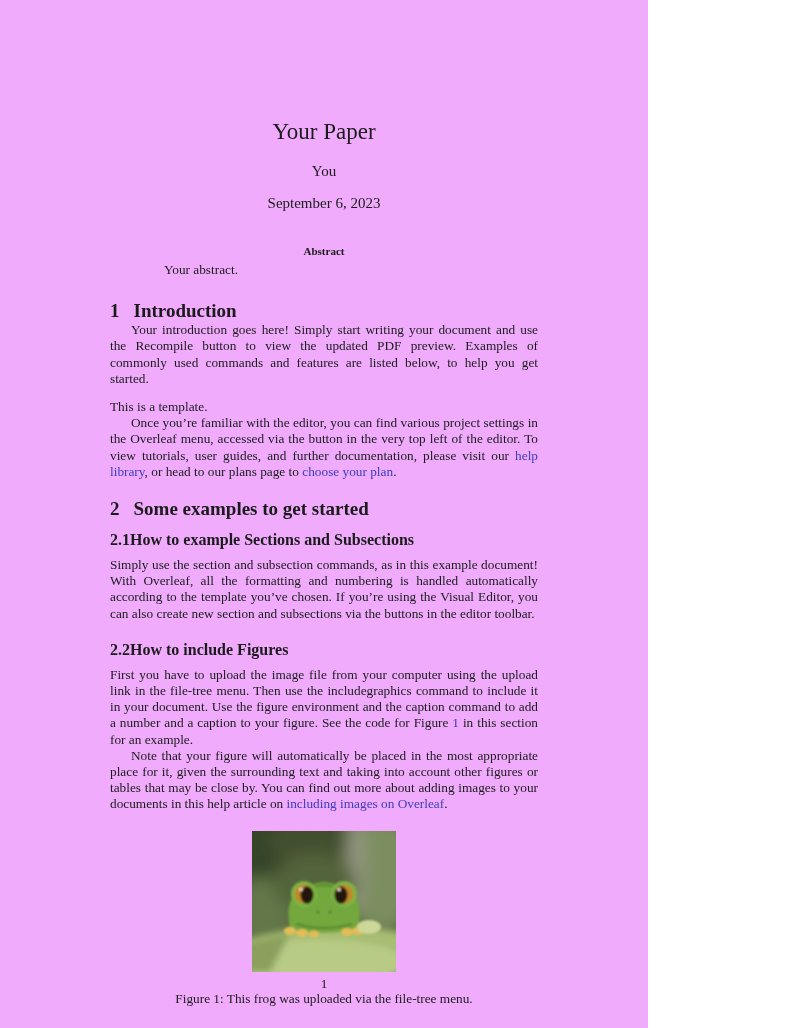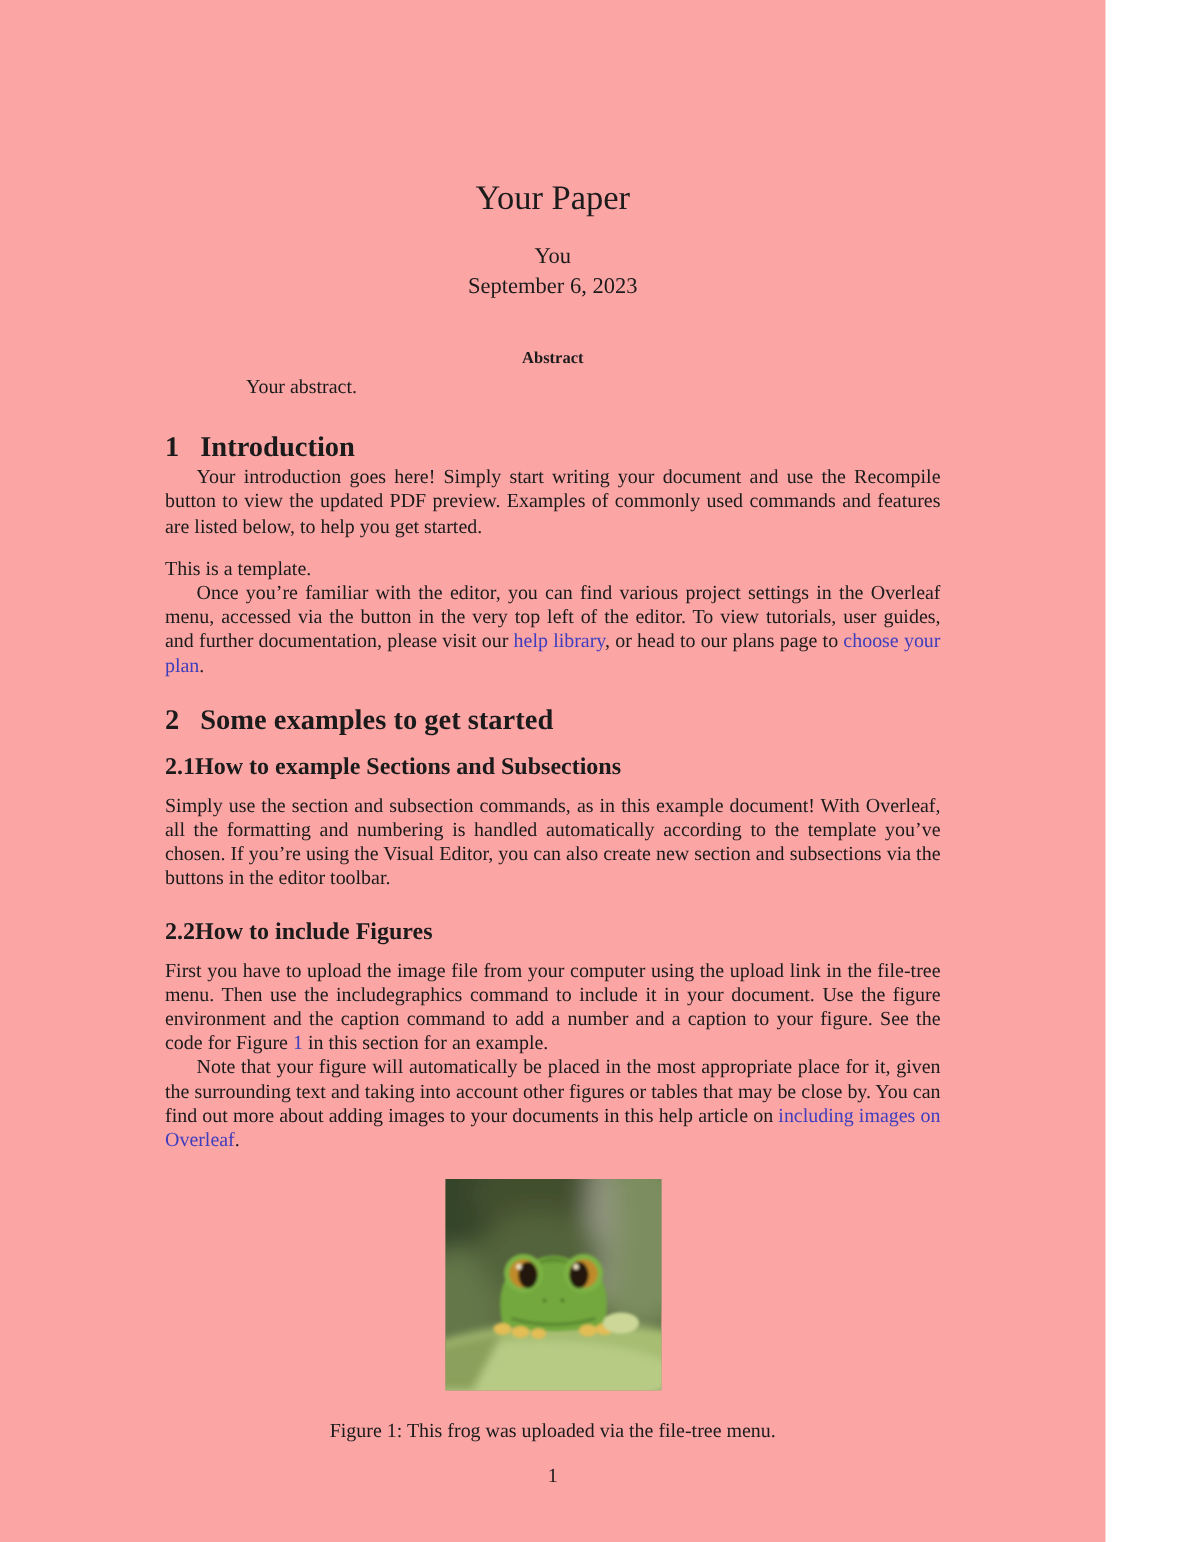--- a/index.html
+++ b/index.html
@@ -1,28 +1,28 @@
 <!DOCTYPE html>
 <html><head>
 <meta charset="utf-8">
 <style>
   html,body{margin:0;padding:0;background:#ffffff;}
   .page{
     position:relative;
-    width:737px;height:1028px;
-    background:#fca5a5;
+    width:648px;height:1028px;
+    background:#f0abfc;
     font-family:"Liberation Serif","DejaVu Serif",serif;
     color:#1b1b1b;
     overflow:hidden;
     box-sizing:border-box;
   }
   .content{padding:118px 110px 0 110px;}
   .doc-title{font-size:23px;text-align:center;line-height:27px;}
   .doc-author{font-size:15px;text-align:center;margin-top:17px;line-height:18px;}
-  .doc-date{font-size:15px;text-align:center;margin-top:2px;line-height:18px;}
+  .doc-date{font-size:15px;text-align:center;margin-top:14px;line-height:18px;}
   .abstract-heading{font-size:11px;font-weight:bold;text-align:center;margin-top:31px;line-height:16px;}
   .abstract-body{font-size:13.3px;margin-top:3px;padding:0 38px;text-indent:16px;line-height:16.2px;}
   h1.sec{font-size:19px;font-weight:bold;margin:0;line-height:22px;}
   h2.subsec{font-size:16px;font-weight:bold;margin:0;line-height:18px;}
   .sec-num{display:inline-block;margin-right:14px;}
   .subsec-num{display:inline-block;margin-right:0;}
   #sec-intro{margin-top:22px;}
   #sec-examples{margin-top:18px;}
   #subsec-sections{margin-top:11px;}
   #subsec-figures{margin-top:19px;}

